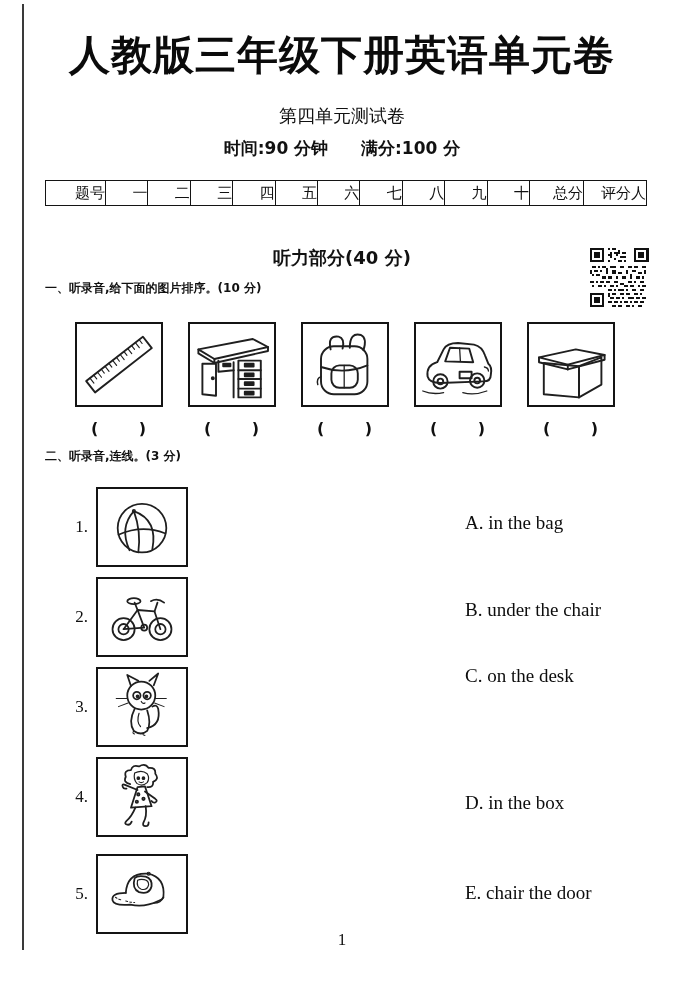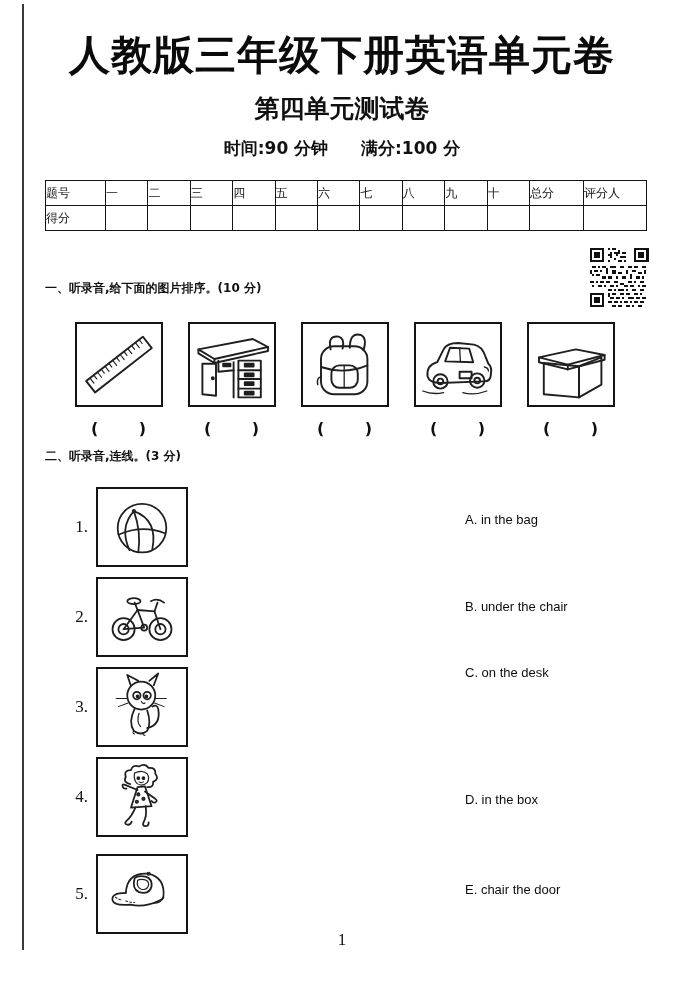--- a/index.html
+++ b/index.html
@@ -1,44 +1,44 @@
 <!DOCTYPE html>
 <html><head>
 <meta charset="utf-8">
 <style>
   html,body{margin:0;padding:0;background:#fff;}
   .page{position:relative;width:684px;height:989px;background:#fff;overflow:hidden;
         font-family:"DejaVu Sans",sans-serif;color:#111;}
   .left-rule{position:absolute;left:22px;top:4px;width:2px;height:946px;background:#3a3a3a;}
   .title{position:absolute;top:28px;left:0;right:0;margin:0;text-align:center;
          font-size:41px;font-weight:bold;letter-spacing:1px;color:#0b0b0b;}
-  .subtitle{position:absolute;top:92px;left:0;right:0;margin:0;text-align:center;
-            font-size:25px;font-weight:bold;}
+  .subtitle{position:absolute;top:92px;left:0;right:0;margin:12px;text-align:center;
+            font-size:18px;font-weight:normal;}
   .meta{position:absolute;top:137px;left:0;right:0;text-align:center;
         font-size:17px;font-weight:bold;}
   .meta span + span{margin-left:27px;}
   table.score-table{position:absolute;left:45px;top:180px;width:601px;
         border-collapse:collapse;table-layout:fixed;}
-  table.score-table td{border:1.7px solid #141414;height:24px;text-align:left;
-        font-size:12px;padding:0;overflow:hidden;}
+  table.score-table td{border:1.7px solid #141414;height:24px;text-align:right;
+        font-size:15px;padding:0;overflow:hidden;}
   .section-title{position:absolute;top:246px;left:0;right:0;text-align:center;
         font-size:18px;font-weight:bold;}
   .qr{position:absolute;left:589px;top:248px;width:60px;height:59px;}
   .part-heading{position:absolute;left:45px;font-size:12px;font-weight:bold;}
   .p1h{top:280px;} .p2h{top:448px;}
   .part1-row{position:absolute;left:75px;top:322px;display:flex;gap:25px;}
   .fig{width:88px;text-align:center;}
   .imgbox{width:88px;height:85px;border:2px solid #141414;box-sizing:border-box;
         display:flex;align-items:center;justify-content:center;background:#fff;}
   .blank{margin-top:12px;font-size:16px;font-weight:bold;white-space:pre;letter-spacing:1px;}
   .item{position:absolute;left:60px;height:80px;display:flex;align-items:center;gap:8px;}
   .item-num{width:28px;text-align:right;font-family:"Liberation Serif",serif;font-size:17px;}
   .item .imgbox{width:92px;height:80px;}
-  .option{position:absolute;left:465px;font-family:Liberation Sans, sans-serif;
-        font-size:13px;color:#0d0d0d;white-space:nowrap;}
+  .option{position:absolute;left:465px;font-family:Liberation Serif, serif;
+        font-size:19px;color:#0d0d0d;white-space:nowrap;}
   .page-number{position:absolute;top:930px;left:0;right:0;text-align:center;
         font-family:"Liberation Serif",serif;font-size:17px;}
   svg.art{stroke:#1f1f1f;fill:none;stroke-width:2.4;stroke-linecap:round;stroke-linejoin:round;}
 </style>
 </head>
 <body>
 
 <div class="page">
   <div class="left-rule"></div>
 
@@ -75,38 +75,24 @@
       <td>四</td>
       <td>五</td>
       <td>六</td>
       <td>七</td>
       <td>八</td>
       <td>九</td>
       <td>十</td>
       <td>总分</td>
       <td>评分人</td>
     </tr>
-    <tr>
-      <td>得分</td>
-      <td></td>
-          <td></td>
-      <td></td>
-          <td></td>
-      <td></td>
-          <td></td>
-      <td></td>
-          <td></td>
-      <td></td>
-          <td></td>
-      <td></td>
-          <td></td>
-    </tr>
   </tbody>
     </table>
 
+  <div class="section-title">听力部分(40 分)</div>
 
   <svg class="qr" viewBox="0 0 29 29" shape-rendering="crispEdges">
     <rect x="0" y="0" width="7" height="7" fill="#111"></rect>
       <rect x="1" y="1" width="5" height="5" fill="#fff"></rect>
       <rect x="2" y="2" width="3" height="3" fill="#111"></rect>
     <rect x="22" y="0" width="7" height="7" fill="#111"></rect>
       <rect x="23" y="1" width="5" height="5" fill="#fff"></rect>
       <rect x="24" y="2" width="3" height="3" fill="#111"></rect>
     <rect x="0" y="22" width="7" height="7" fill="#111"></rect>
       <rect x="1" y="23" width="5" height="5" fill="#fff"></rect>

